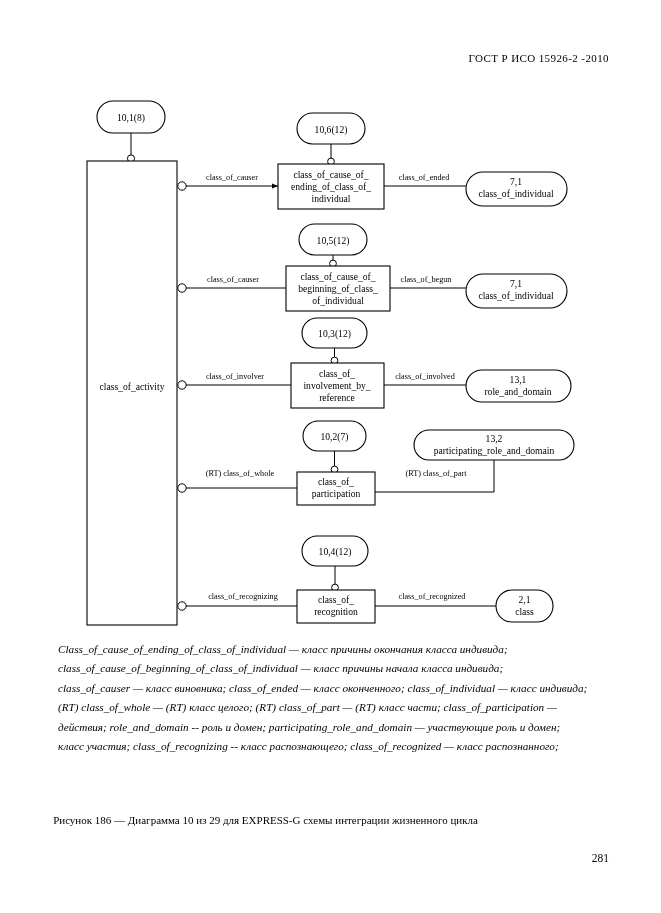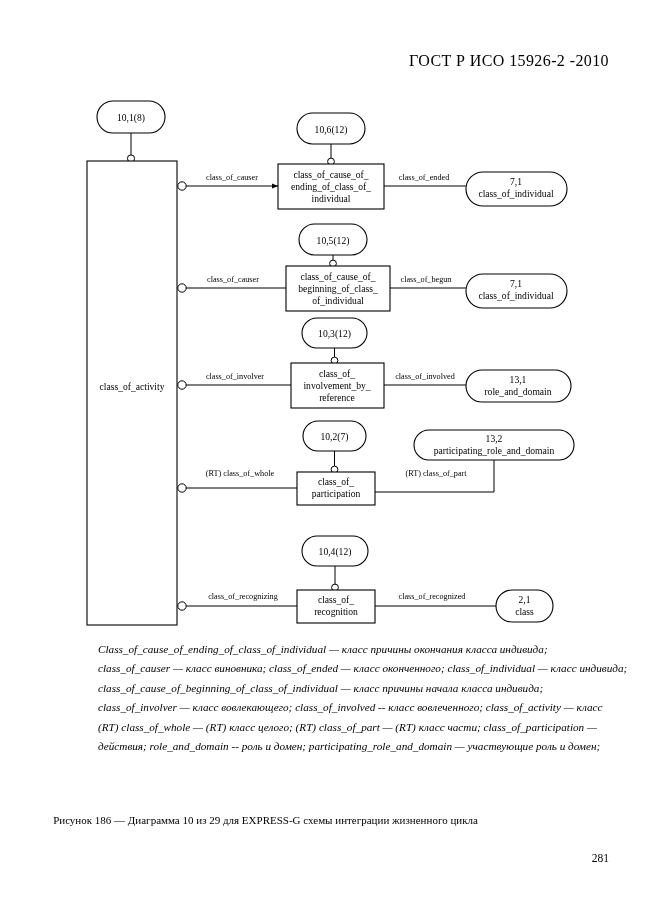--- a/index.html
+++ b/index.html
@@ -14,21 +14,21 @@
     font-family: "Liberation Serif", "DejaVu Serif", serif;
     color: #000000;
     overflow: hidden;
   }
 
   
   #doc-header {
     position: absolute;
     top: 52px;
     right: 52px;
-    font-size: 16px;
+    font-size: 11px;
     letter-spacing: 0.4px;
     white-space: nowrap;
   }
 
   
   #diagram {
     position: absolute;
     left: 0;
     top: 0;
     width: 561px;
@@ -72,21 +72,20 @@
     stroke: #000000;
     stroke-width: 1;
   }
 
   
   #legend {
     position: absolute;
     left: 58px;
     top: 640px;
     width: 548px;
-    margin-left: 40px;
   }
   .legend-line {
     font-family: "Liberation Serif", "DejaVu Serif", serif;
     font-style: italic;
     font-size: 11.2px;
     line-height: 19.4px;
     color: #000;
     white-space: nowrap;
   }
 
@@ -269,22 +268,22 @@
     <rect class="shape" x="496" y="590" width="57" height="32" rx="16" ry="16"></rect>
     <text class="dg-text dg-ref" x="524.5" y="603" text-anchor="middle">2,1</text>
     <text class="dg-text dg-ref" x="524.5" y="615" text-anchor="middle">class</text>
   </g>
 
 </svg>
 </div>
 
 <div id="legend">
   <div class="legend-line">Class_of_cause_of_ending_of_class_of_individual — класс причины окончания класса индивида;</div>
+  <div class="legend-line">class_of_cause_of_beginning_of_class_of_individual — класс причины начала класса индивида;</div>
   <div class="legend-line">class_of_causer — класс виновника; class_of_ended — класс оконченного; class_of_individual — класс индивида;</div>
-  <div class="legend-line">class_of_cause_of_beginning_of_class_of_individual — класс причины начала класса индивида;</div>
-  <div class="legend-line">class_of_involver — класс вовлекающего; class_of_involved -- класс вовлеченного; class_of_activity — класс</div>
   <div class="legend-line">(RT) class_of_whole — (RT) класс целого; (RT) class_of_part — (RT) класс части; class_of_participation —</div>
   <div class="legend-line">действия; role_and_domain -- роль и домен; participating_role_and_domain — участвующие роль и домен;</div>
+  <div class="legend-line">класс участия; class_of_recognizing -- класс распознающего; class_of_recognized — класс распознанного;</div>
 </div>
 
 <div id="caption">Рисунок 186 — Диаграмма 10 из 29 для EXPRESS-G схемы интеграции жизненного цикла</div>
 
 <div id="page-number">281</div>
 
 </body></html>

